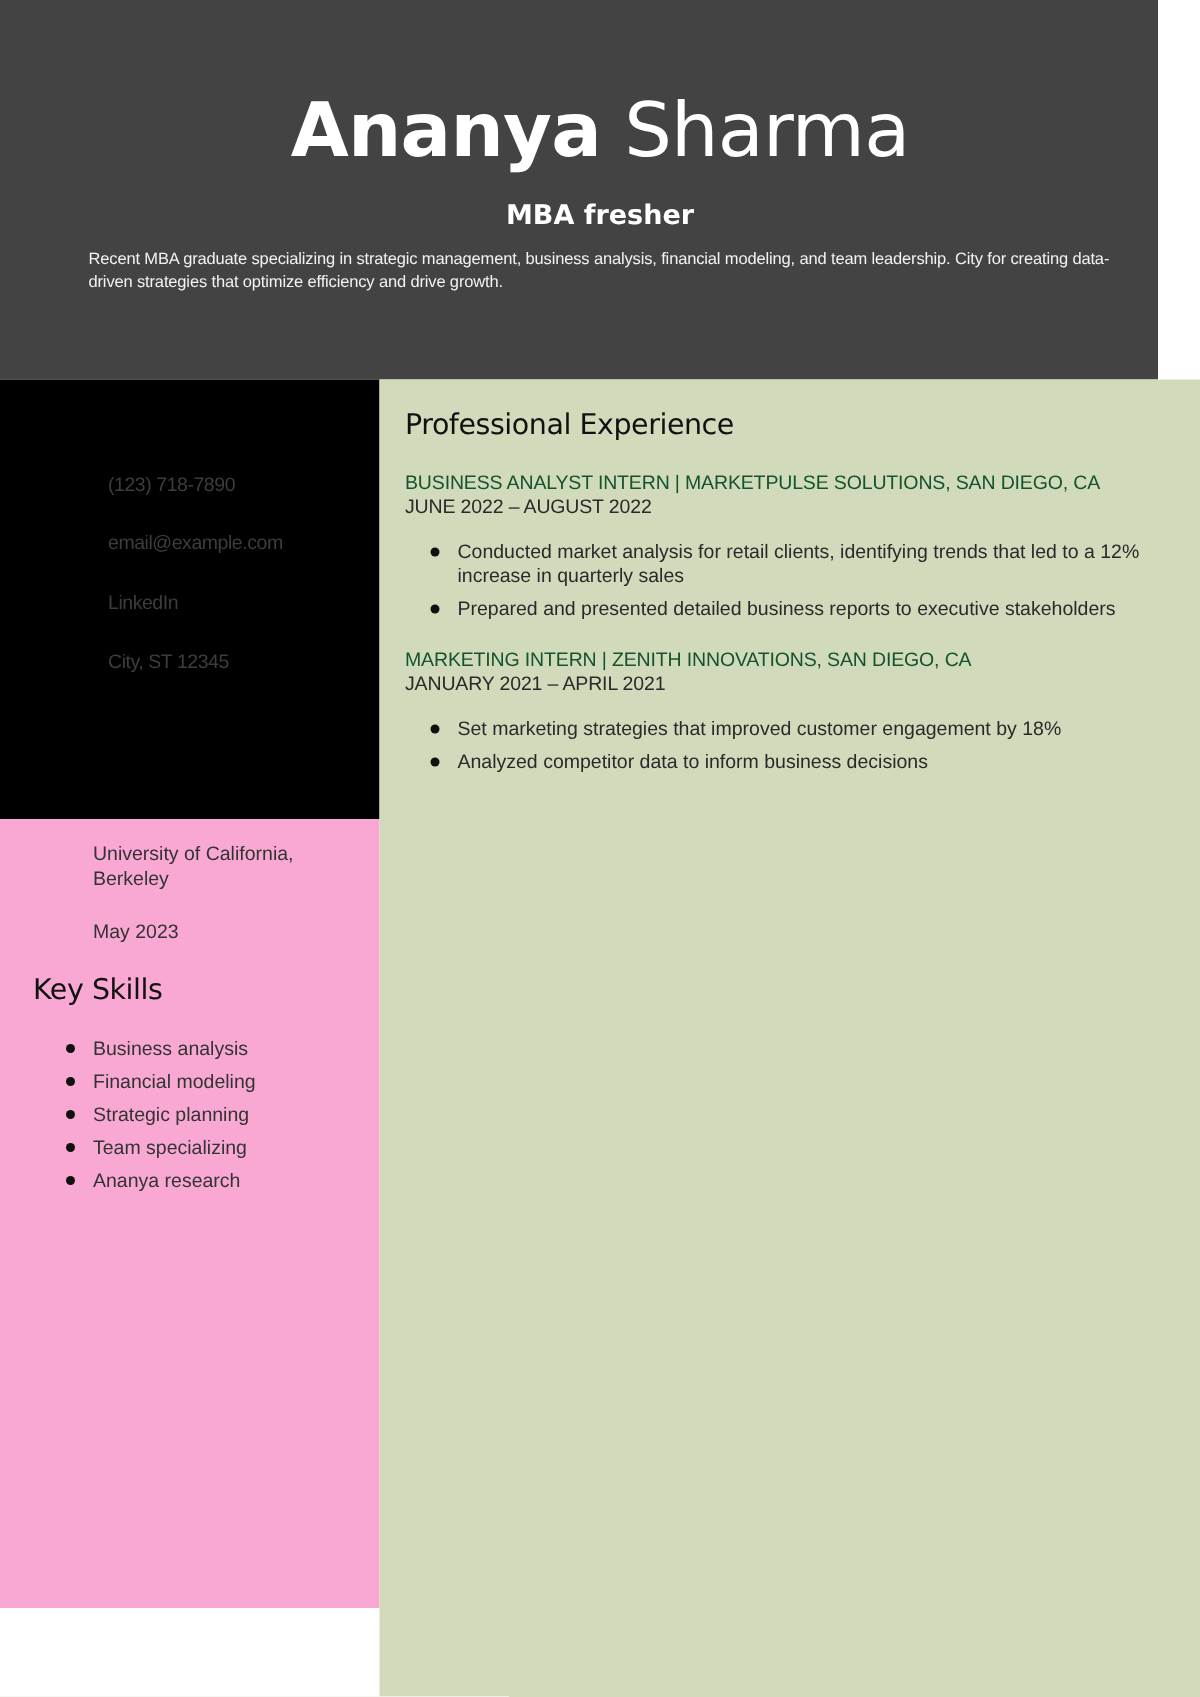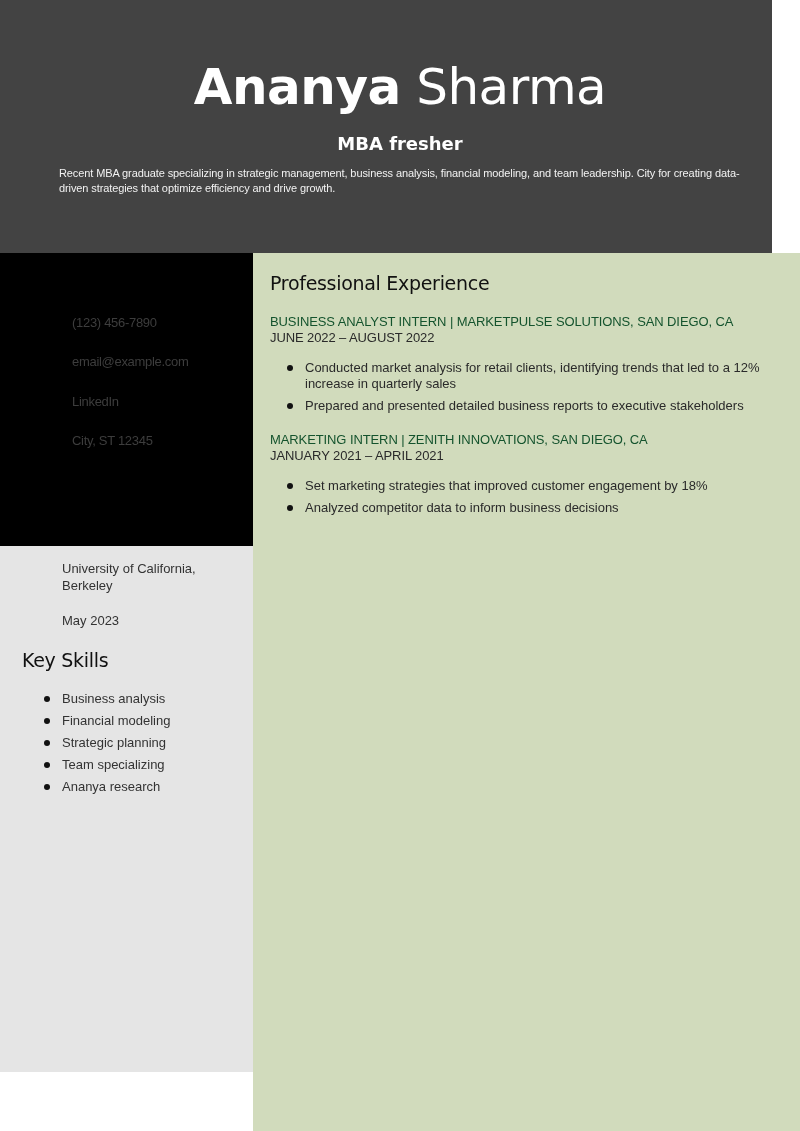--- a/index.html
+++ b/index.html
@@ -33,21 +33,21 @@
       background: #000000;
     }
     .contact-item {
       position: absolute; left: 72px; font-size: 13px; line-height: 16px;
       color: #3d3d3d; font-family: "Liberation Sans", sans-serif;
       letter-spacing: -0.3px;
     }
 
     .sidebar-lower {
       position: absolute; left: 0; top: 546px; width: 253px; height: 526px;
-      background: #e5e5e5;
+      background: #f9a8d4;
     }
     .edu-school {
       position: absolute; left: 62px; top: 15px; width: 170px;
       font-size: 13px; line-height: 16.5px; color: #333333;
     }
     .edu-date {
       position: absolute; left: 62px; top: 67px; font-size: 13px; line-height: 16px; color: #333333;
     }
     .skills-title {
       position: absolute; left: 22px; top: 102px;
@@ -95,21 +95,21 @@
 <div class="header">
   <div class="name">
     <span class="first">Ananya</span>
     <span class="last">Sharma</span>
   </div>
   <div class="role">MBA fresher</div>
   <div class="summary">Recent MBA graduate specializing in strategic management, business analysis, financial modeling, and team leadership. City for creating data-driven strategies that optimize efficiency and drive growth.</div>
 </div>
 
 <div class="sidebar-contact">
-  <div class="contact-item" style="top:62px;">(123) 456-7890</div>
+  <div class="contact-item" style="top:62px;">(123) 718-7890</div>
   <div class="contact-item" style="top:101px;">email@example.com</div>
   <div class="contact-item" style="top:141px;">LinkedIn</div>
   <div class="contact-item" style="top:180px;">City, ST 12345</div>
 </div>
 
 <div class="sidebar-lower">
   <div class="edu-school">University of California, Berkeley</div>
   <div class="edu-date">May 2023</div>
   <div class="skills-title">Key Skills</div>
   <ul class="skills-list">

